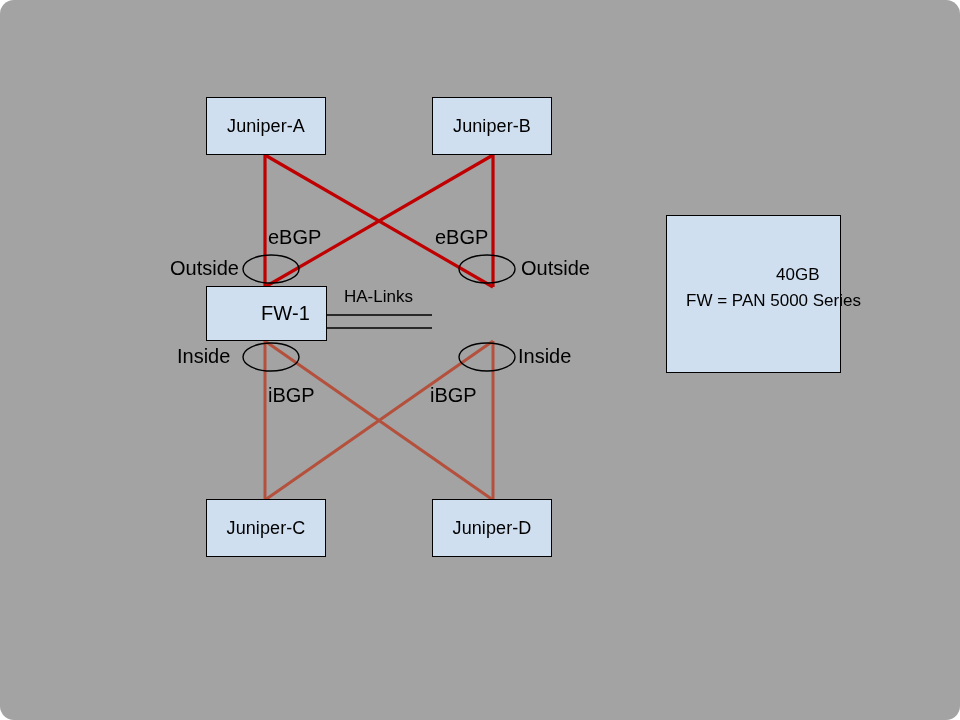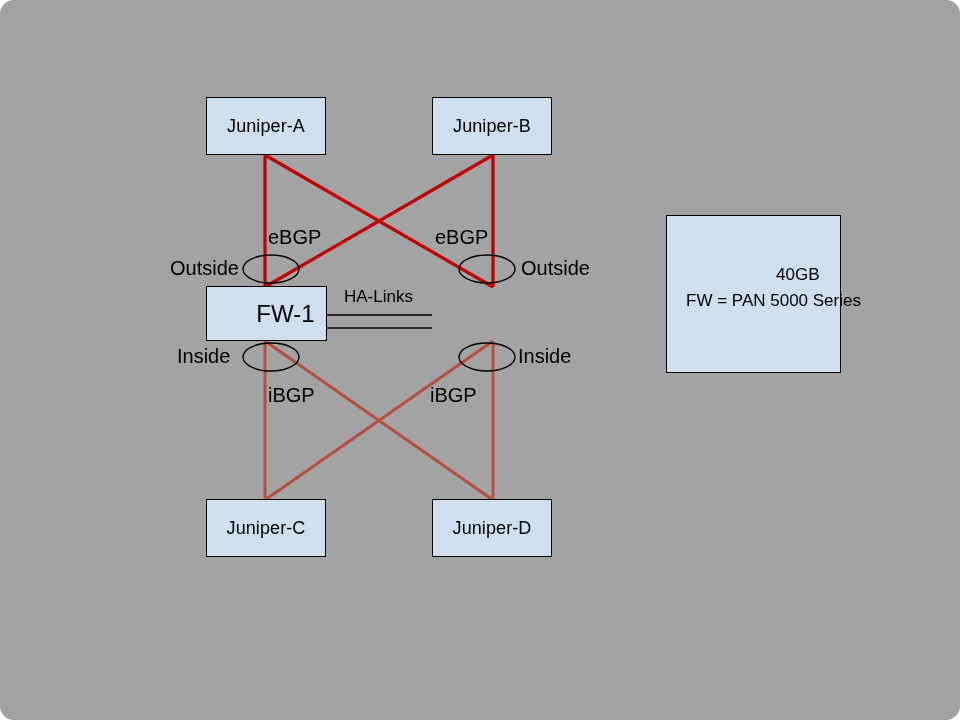--- a/index.html
+++ b/index.html
@@ -32,21 +32,21 @@
     box-sizing: border-box;
     display: flex;
     align-items: center;
     justify-content: center;
     color: #000000;
     font-size: 18px;
     font-family: "Liberation Sans", sans-serif;
     letter-spacing: 0.1px;
   }
   .fw-box {
-    font-size: 24px;
+    font-size: 20px;
     padding-left: 38px;
   }
   .legend-box {
     position: absolute;
     background: #cfdff0;
     border: 1.5px solid #000000;
     box-sizing: border-box;
   }
   .lbl {
     position: absolute;

